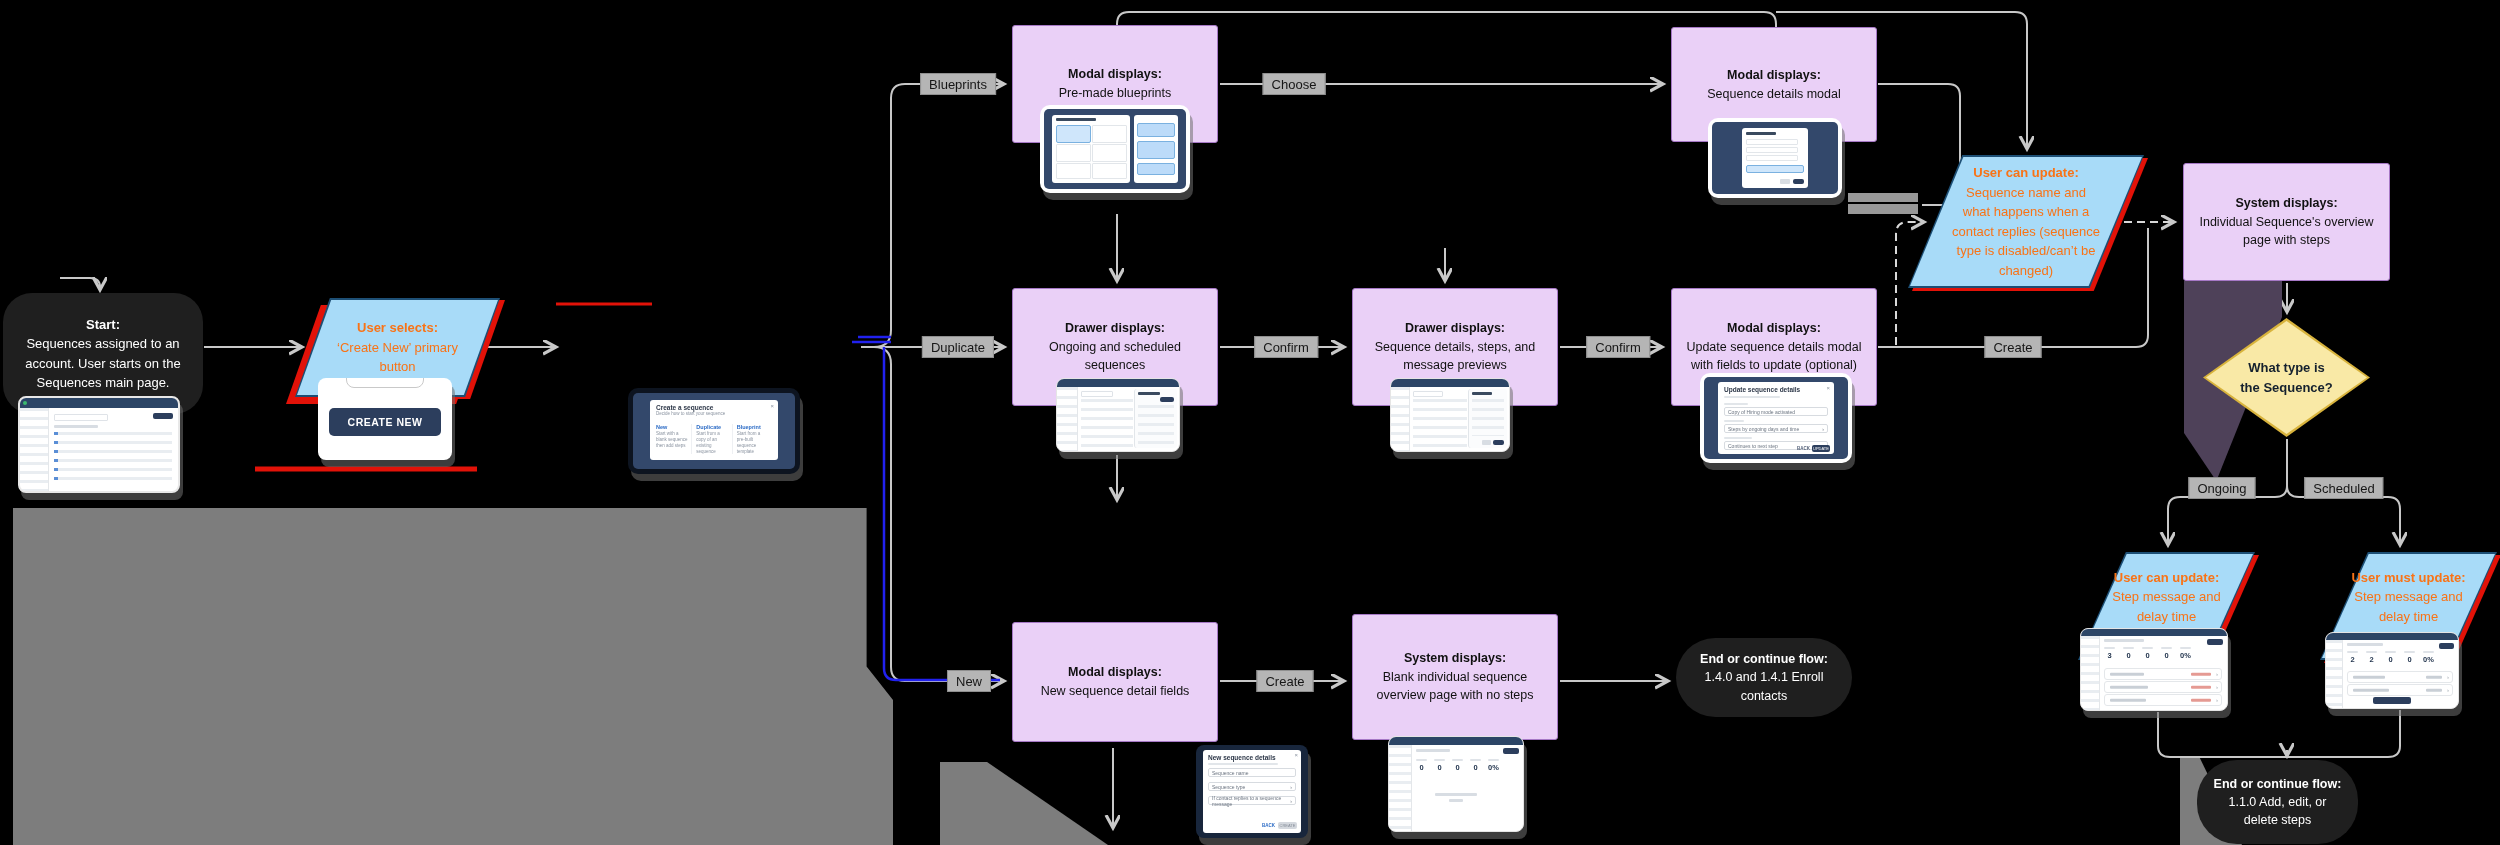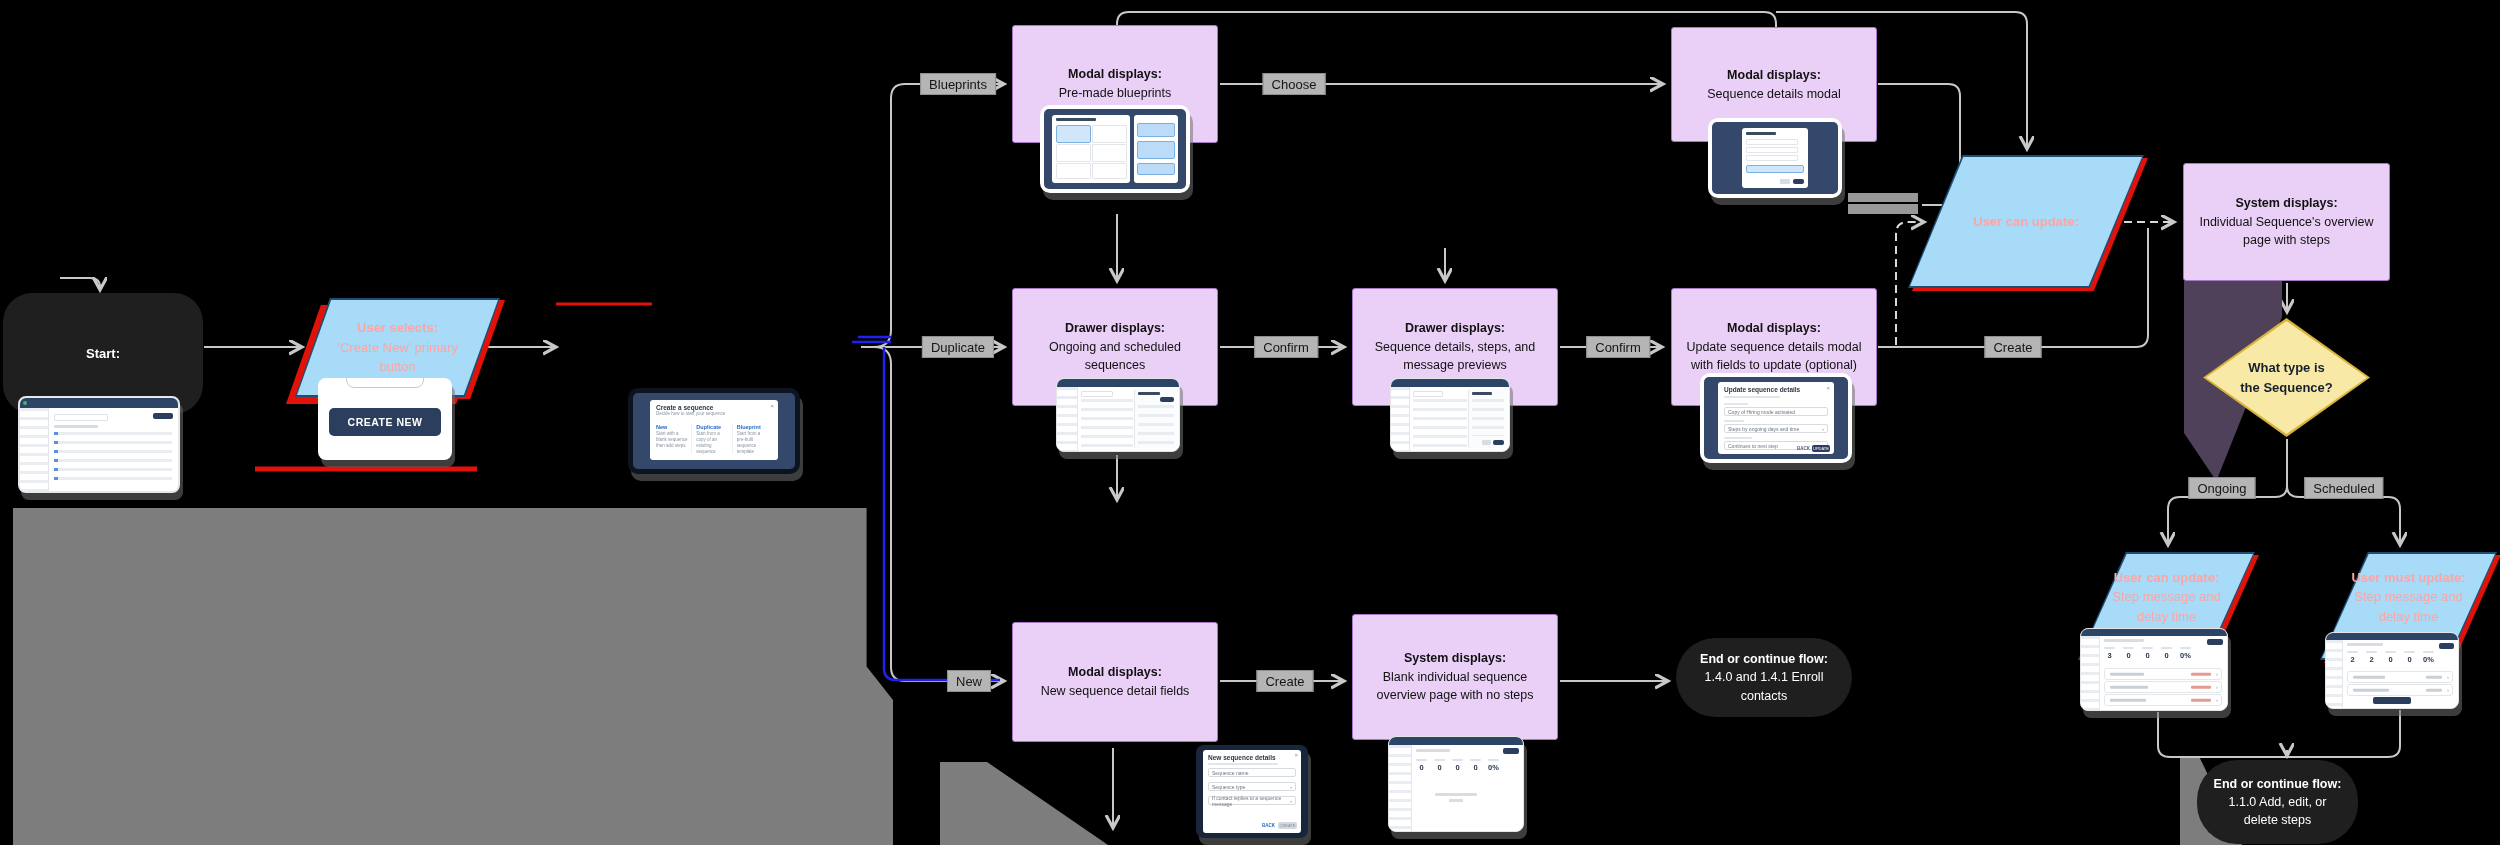--- a/index.html
+++ b/index.html
@@ -24,21 +24,21 @@
   .lbl{position:absolute;transform:translate(-50%,-50%);background:#b5b5b5;border:1px solid #8f8f8f;
        color:#161616;font-size:13px;padding:2.5px 8px;white-space:nowrap;z-index:7;}
   
   .par{position:absolute;z-index:5;}
   .par .red,.par .red2,.par .bor,.par .fil{position:absolute;inset:0;clip-path:var(--cp);}
   .par .red{background:#e21208;transform:translate(-9px,7px);}
   .par .red2{background:#e21208;transform:translate(5px,2px);}
   .par .bor{background:#1d4f75;}
   .par .fil{inset:2px;background:#a8dbf8;}
   .par .txt{position:absolute;inset:0;display:flex;flex-direction:column;align-items:center;
-            justify-content:center;text-align:center;font-size:13px;line-height:1.5;color:#fca5a5;z-index:2;}
+            justify-content:center;text-align:center;font-size:13px;line-height:1.5;color:#f97316;z-index:2;}
   
   .dia{position:absolute;z-index:5;}
   .dia .bor,.dia .fil{position:absolute;clip-path:polygon(50% 0,100% 50%,50% 100%,0 50%);}
   .dia .bor{inset:0;background:#d8b33c;}
   .dia .fil{inset:3px;background:#f9e9a6;}
   .dia .txt{position:absolute;inset:0;display:flex;flex-direction:column;align-items:center;
             justify-content:center;text-align:center;font-size:13px;line-height:1.5;color:#14202e;z-index:2;}
   .shadow-blue{filter:drop-shadow(-6px 7px 0 rgba(22,28,170,0.9));}
   
   .shot{position:absolute;background:#fff;border-radius:8px;z-index:6;overflow:hidden;
@@ -123,20 +123,21 @@
       <path d="M858,337 L891,337"></path>
       <path d="M852,342 L891,342"></path>
       <path d="M884,347 L884,668 Q884,680 896,680 L1000,680"></path>
     </g>
     <path fill="none" stroke="#e21208" stroke-width="5" d="M255,469 L477,469"></path>
     <path fill="none" stroke="#e21208" stroke-width="3" d="M556,304 L652,304"></path>
   </svg>
 
   <div class="startnode" style="left:3px;top:293px;width:200px;height:121px;border-radius:29px;">
     <div class="n-title">Start:</div>
+    <div>Sequences assigned to an account. User starts on the Sequences main page.</div>
   </div>
 
   <div class="par" style="left:295px;top:298px;width:205px;height:99px;--cp:polygon(17% 0,100% 0,83% 100%,0 100%);">
     <div class="red"></div>
     <div class="red2"></div>
     <div class="bor"></div>
       <div class="fil"></div>
     <div class="txt">
         <span class="n-title">User selects:</span>
       <span style="max-width:140px;">‘Create New’ primary button</span>
@@ -153,20 +154,21 @@
     <div class="n-title">Modal displays:</div>
     <div>Sequence details modal</div>
   </div>
 
   <div class="par" style="left:1908px;top:155px;width:236px;height:133px;--cp:polygon(23% 0,100% 0,77% 100%,0 100%);">
     <div class="red2" style="transform:translate(4px,3px);"></div>
     <div class="bor"></div>
       <div class="fil"></div>
     <div class="txt">
         <span class="n-title">User can update:</span>
+      <span style="max-width:150px;">Sequence name and what happens when a contact replies (sequence type is disabled/can’t be changed)</span>
       </div>
   </div>
 
   <div class="pbox" style="left:2183px;top:163px;width:207px;height:118px;">
     <div class="n-title">System displays:</div>
     <div>Individual Sequence's overview page with steps</div>
   </div>
 
   <div class="dia" style="left:2203px;top:318px;width:167px;height:119px;">
     <div class="bor"></div>

